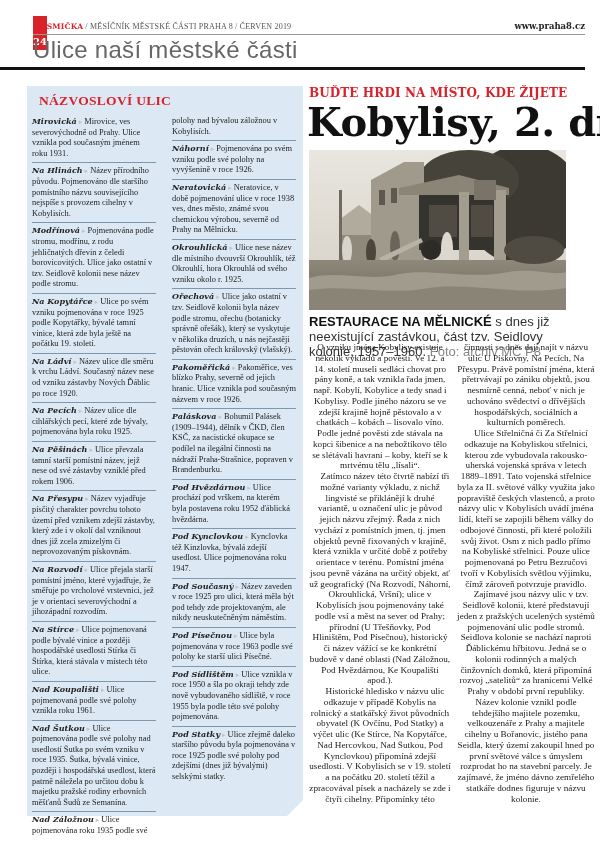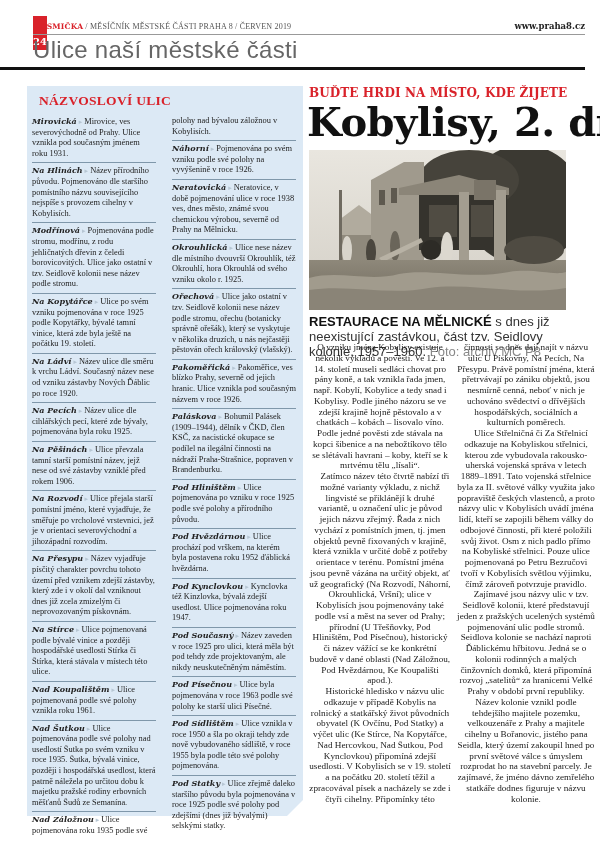--- a/index.html
+++ b/index.html
@@ -53,38 +53,37 @@
 <div class="sidebar">
   <div class="side-title">NÁZVOSLOVÍ ULIC</div>
   <div class="col c1" id="sc1">
       <div class="entry first"><span class="name">Mirovická</span><span class="arrow">▸</span><span>Mirovice, ves severovýchodně od Prahy. Ulice vznikla pod současným jménem roku 1931.</span></div>
       <div class="entry"><span class="name">Na Hlinách</span><span class="arrow">▸</span><span>Název přírodního původu. Pojmenováno dle staršího pomístního názvu souvisejícího nejspíše s provozem cihelny v Kobylisích.</span></div>
       <div class="entry"><span class="name">Modřínová</span><span class="arrow">▸</span><span>Pojmenována podle stromu, modřínu, z rodu jehličnatých dřevin z čeledi borovicovitých. Ulice jako ostatní v tzv. Seidlově kolonii nese název podle stromu.</span></div>
       <div class="entry"><span class="name">Na Kopytářce</span><span class="arrow">▸</span><span>Ulice po svém vzniku pojmenována v roce 1925 podle Kopytářky, bývalé tamní vinice, která zde byla ještě na počátku 19. století.</span></div>
       <div class="entry"><span class="name">Na Ládví</span><span class="arrow">▸</span><span>Název ulice dle směru k vrchu Ládví. Současný název nese od vzniku zástavby Nových Ďáblic po roce 1920.</span></div>
       <div class="entry"><span class="name">Na Pecích</span><span class="arrow">▸</span><span>Název ulice dle cihlářských pecí, které zde bývaly, pojmenována byla roku 1925.</span></div>
       <div class="entry"><span class="name">Na Pěšinách</span><span class="arrow">▸</span><span>Ulice převzala tamní starší pomístní název, jejž nese od své zástavby vzniklé před rokem 1906.</span></div>
+      <div class="entry"><span class="name">Na Přesypu</span><span class="arrow">▸</span><span>Název vyjadřuje písčitý charakter povrchu tohoto území před vznikem zdejší zástavby, který zde i v okolí dal vzniknout dnes již zcela zmizelým či neprovozovaným pískovnám.</span></div>
       <div class="entry"><span class="name">Na Rozvodí</span><span class="arrow">▸</span><span>Ulice přejala starší pomístní jméno, které vyjadřuje, že směřuje po vrcholové vrstevnici, jež je v orientaci severovýchodní a jihozápadní rozvodím.</span></div>
-      <div class="entry"><span class="name">Na Přesypu</span><span class="arrow">▸</span><span>Název vyjadřuje písčitý charakter povrchu tohoto území před vznikem zdejší zástavby, který zde i v okolí dal vzniknout dnes již zcela zmizelým či neprovozovaným pískovnám.</span></div>
       <div class="entry"><span class="name">Na Stírce</span><span class="arrow">▸</span><span>Ulice pojmenovaná podle bývalé vinice a později hospodářské usedlosti Stírka či Štírka, která stávala v místech této ulice.</span></div>
-      <div class="entry"><span class="name">Nad Koupalištěm</span><span class="arrow">▸</span><span>Ulice pojmenovaná podle své polohy vznikla roku 1961.</span></div>
+      <div class="entry"><span class="name">Nad Koupališti</span><span class="arrow">▸</span><span>Ulice pojmenovaná podle své polohy vznikla roku 1961.</span></div>
       <div class="entry"><span class="name">Nad Šutkou</span><span class="arrow">▸</span><span>Ulice pojmenována podle své polohy nad usedlostí Šutka po svém vzniku v roce 1935. Šutka, bývalá vinice, později i hospodářská usedlost, která patrně náležela po určitou dobu k majetku pražské rodiny erbovních měšťanů Šudů ze Semanína.</span></div>
       <div class="entry"><span class="name">Nad Záložnou</span><span class="arrow">▸</span><span>Ulice pojmenována roku 1935 podle své</span></div>
     </div>
   <div class="col c2" id="sc2">
     <div class="entry first">
       <span>polohy nad bývalou záložnou v Kobylisích.</span>
     </div>
   <div class="entry"><span class="name">Náhorní</span><span class="arrow">▸</span><span>Pojmenována po svém vzniku podle své polohy na vyvýšenině v roce 1926.</span></div>
       <div class="entry"><span class="name">Neratovická</span><span class="arrow">▸</span><span>Neratovice, v době pojmenování ulice v roce 1938 ves, dnes město, známé svou chemickou výrobou, severně od Prahy na Mělnicku.</span></div>
       <div class="entry"><span class="name">Okrouhlická</span><span class="arrow">▸</span><span>Ulice nese název dle místního dvouvrší Okrouhlík, též Okrouhlí, hora Okrouhlá od svého vzniku okolo r. 1925.</span></div>
-      <div class="entry"><span class="name">Ořechová</span><span class="arrow">▸</span><span>Ulice jako ostatní v tzv. Seidlově kolonii nese název podle stromu, ořechu (botanicky správně ořešák), který se vyskytuje v několika druzích, u nás nejčastěji pěstován ořech královský (vlašský).</span></div>
+      <div class="entry"><span class="name">Ořechová</span><span class="arrow">▸</span><span>Ulice jako ostatní v tzv. Seidlově kolonii byla název podle stromu, ořechu (botanicky správně ořešák), který se vyskytuje v několika druzích, u nás nejčastěji pěstován ořech královský (vlašský).</span></div>
       <div class="entry"><span class="name">Pakoměřická</span><span class="arrow">▸</span><span>Pakoměřice, ves blízko Prahy, severně od jejich hranic. Ulice vznikla pod současným názvem v roce 1926.</span></div>
       <div class="entry"><span class="name">Paláskova</span><span class="arrow">▸</span><span>Bohumil Palásek (1909–1944), dělník v ČKD, člen KSČ, za nacistické okupace se podílel na ilegální činnosti na nádraží Praha-Strašnice, popraven v Brandenburku.</span></div>
-      <div class="entry"><span class="name">Pod Hliništěm</span><span class="arrow">▸</span><span>Ulice pojmenována po vzniku v roce 1925 podle své polohy a přírodního původu.</span></div>
       <div class="entry"><span class="name">Pod Hvězdárnou</span><span class="arrow">▸</span><span>Ulice prochází pod vrškem, na kterém byla postavena roku 1952 ďáblická hvězdárna.</span></div>
       <div class="entry"><span class="name">Pod Kynclovkou</span><span class="arrow">▸</span><span>Kynclovka též Kinzlovka, bývalá zdejší usedlost. Ulice pojmenována roku 1947.</span></div>
       <div class="entry"><span class="name">Pod Současný</span><span class="arrow">▸</span><span>Název zaveden v roce 1925 pro ulici, která měla být pod tehdy zde projektovaným, ale nikdy neuskutečněným náměstím.</span></div>
       <div class="entry"><span class="name">Pod Písečnou</span><span class="arrow">▸</span><span>Ulice byla pojmenována v roce 1963 podle své polohy ke starší ulici Písečné.</span></div>
       <div class="entry"><span class="name">Pod Sídlištěm</span><span class="arrow">▸</span><span>Ulice vznikla v roce 1950 a šla po okraji tehdy zde nově vybudovaného sídliště, v roce 1955 byla podle této své polohy pojmenována.</span></div>
       <div class="entry"><span class="name">Pod Statky</span><span class="arrow">▸</span><span>Ulice zřejmě daleko staršího původu byla pojmenována v roce 1925 podle své polohy pod zdejšími (dnes již bývalými) selskými statky.</span></div>
     </div>
 </div>
 
 <div class="kicker">BUĎTE HRDI NA MÍSTO, KDE ŽIJETE</div>

